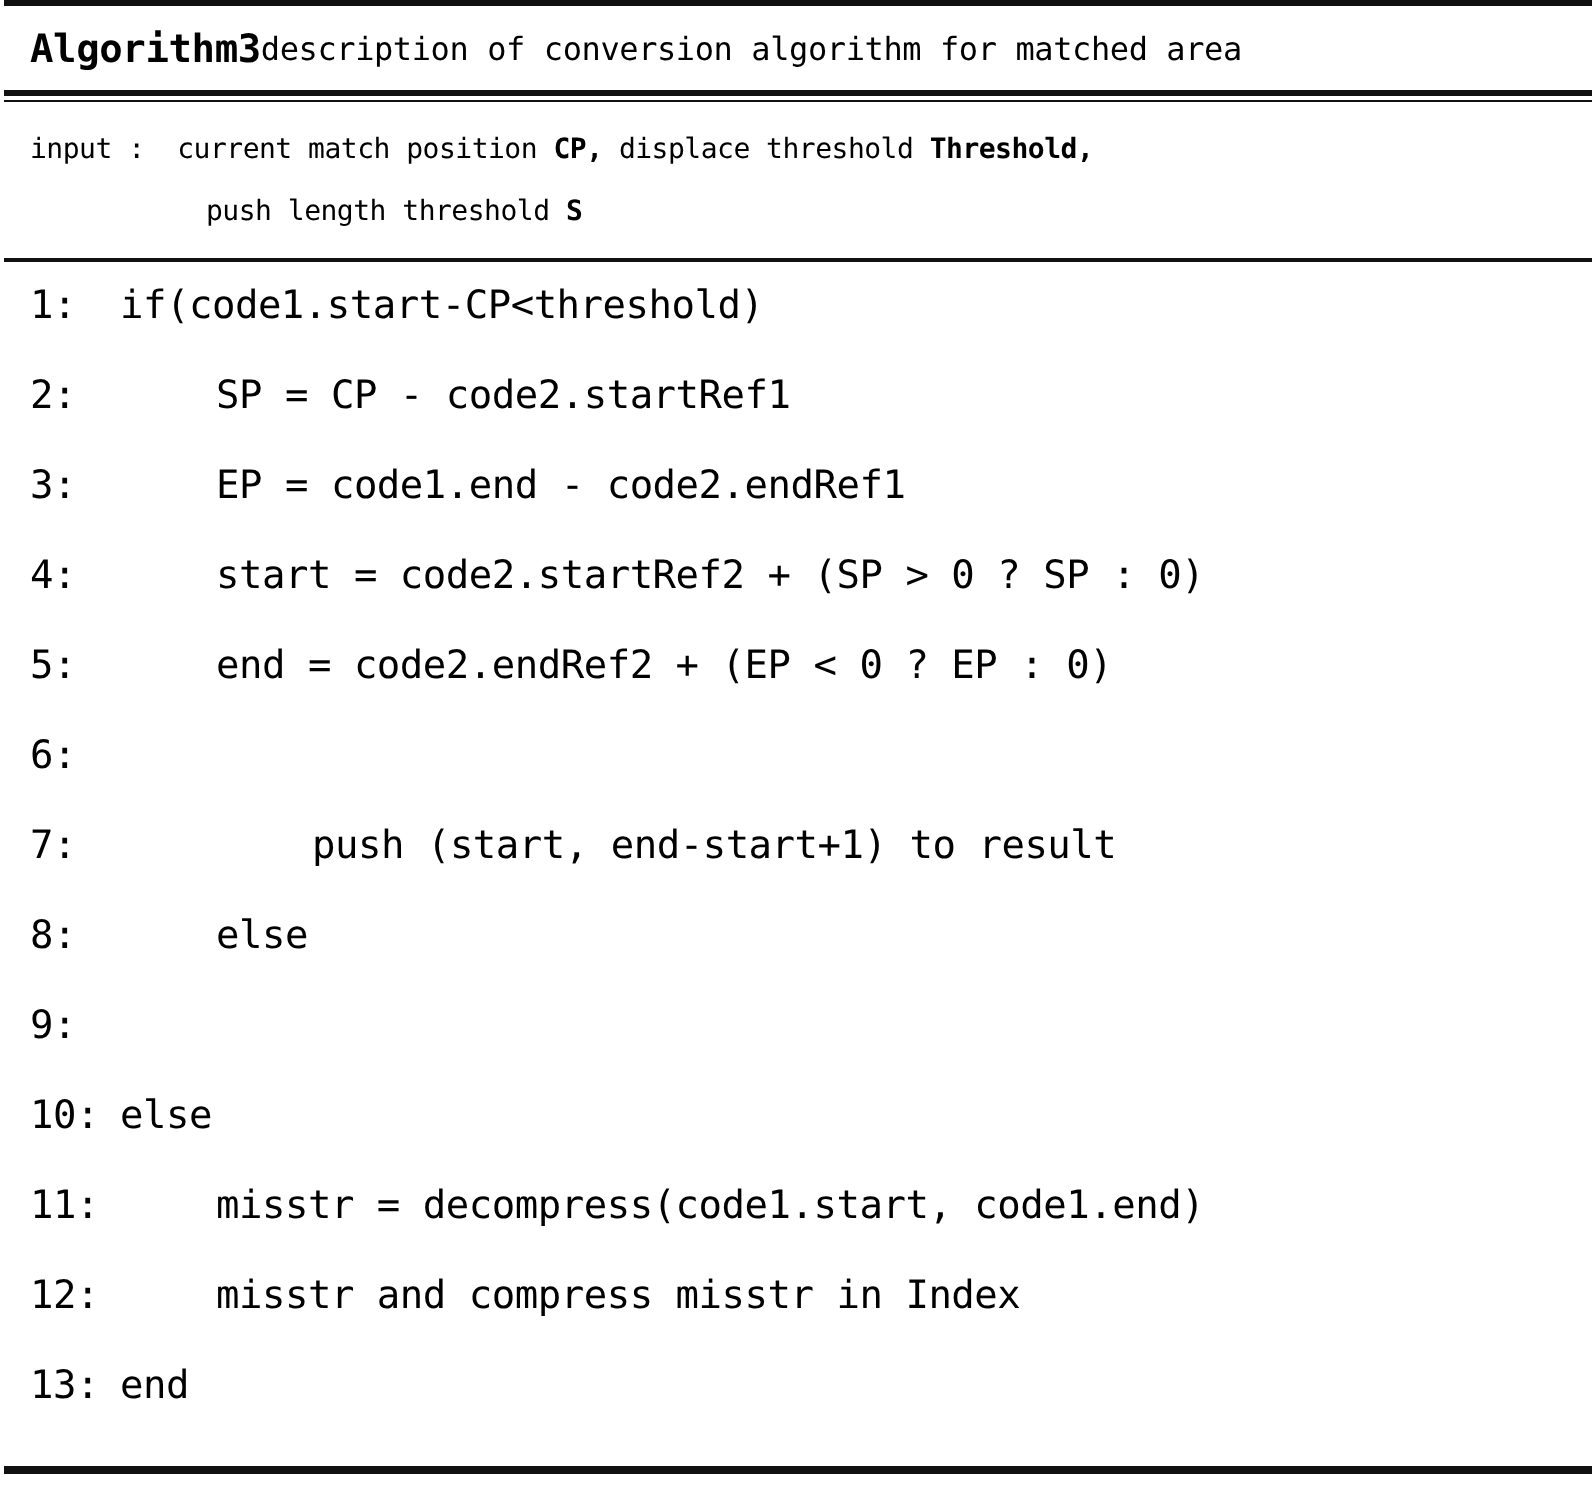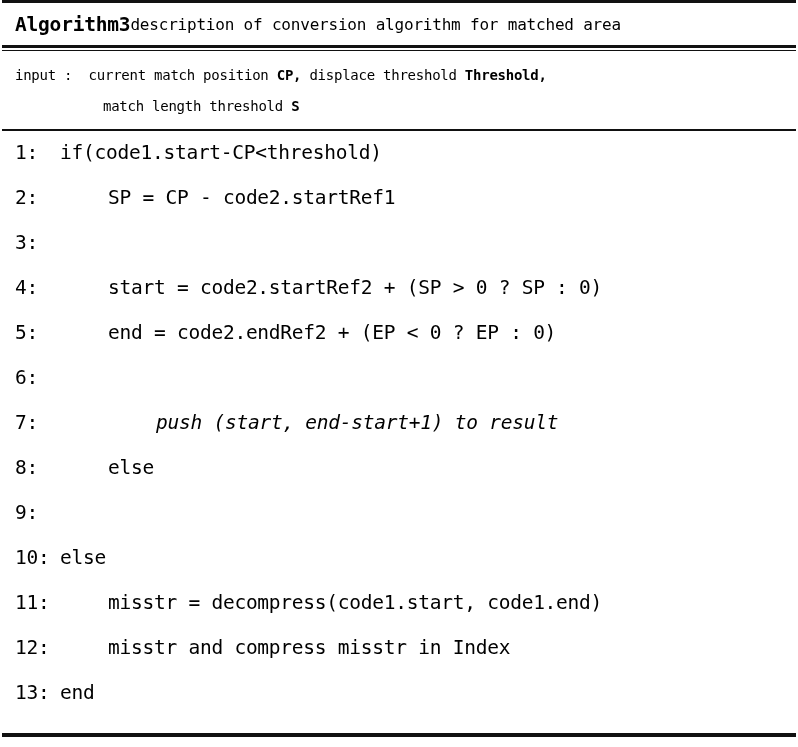--- a/index.html
+++ b/index.html
@@ -118,21 +118,21 @@
     width: 45px;
     flex: 0 0 45px;
     text-align: left;
   }
   .code-line .txt {
     display: inline-block;
   }
   .ind-0 { padding-left: 0px; }
   .ind-1 { padding-left: 0px; }
   .ind-2 { padding-left: 48px; }
-  .ind-3 { padding-left: 96px; font-style: italic; }
+  .ind-3 { padding-left: 96px; }
 </style>
 </head>
 <body>
 
 <div class="algorithm-box">
 
   <div class="rule-top"></div>
 
   <div class="title-row">
     <span class="kw">Algorithm3</span>
@@ -140,29 +140,29 @@
   </div>
 
   <div class="rule-double">
     <div class="thick"></div>
     <div class="gap"></div>
     <div class="thin"></div>
   </div>
 
   <div class="input-block">
     <div class="input-line"><span>input :  current match position </span><span class="b">CP,</span><span> displace threshold </span><span class="b">Threshold,</span></div>
-    <div class="input-line cont"><span>match length threshold </span><span class="b">S</span></div>
+    <div class="input-line cont"><span>push length threshold </span><span class="b">S</span></div>
   </div>
 
   <div class="rule-thin"></div>
 
   <div class="body-block">
       <div class="code-line"><span class="num">1:</span><span class="txt ind-1">if(code1.start-CP&lt;threshold)</span></div>
       <div class="code-line"><span class="num">2:</span><span class="txt ind-2">SP = CP - code2.startRef1</span></div>
-      <div class="code-line"><span class="num">3:</span></div>
+      <div class="code-line"><span class="num">3:</span><span class="txt ind-2">EP = code1.end - code2.endRef1</span></div>
       <div class="code-line"><span class="num">4:</span><span class="txt ind-2">start = code2.startRef2 + (SP &gt; 0 ? SP : 0)</span></div>
       <div class="code-line"><span class="num">5:</span><span class="txt ind-2">end = code2.endRef2 + (EP &lt; 0 ? EP : 0)</span></div>
       <div class="code-line"><span class="num">6:</span></div>
       <div class="code-line"><span class="num">7:</span><span class="txt ind-3">push (start, end-start+1) to result</span></div>
       <div class="code-line"><span class="num">8:</span><span class="txt ind-2">else</span></div>
       <div class="code-line"><span class="num">9:</span></div>
       <div class="code-line"><span class="num">10:</span><span class="txt ind-0">else</span></div>
       <div class="code-line"><span class="num">11:</span><span class="txt ind-2">misstr = decompress(code1.start, code1.end)</span></div>
       <div class="code-line"><span class="num">12:</span><span class="txt ind-2">misstr and compress misstr in Index</span></div>
       <div class="code-line"><span class="num">13:</span><span class="txt ind-0">end</span></div>

